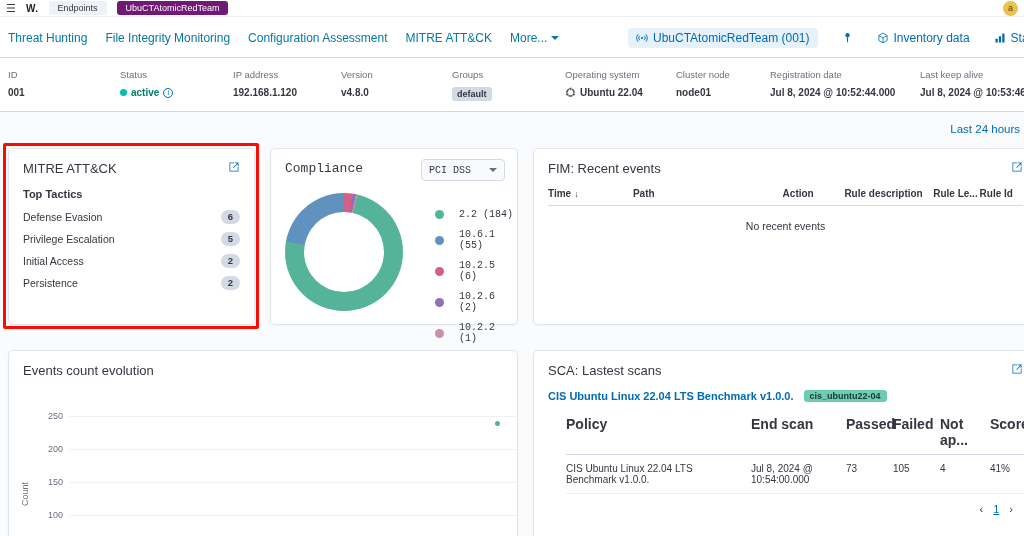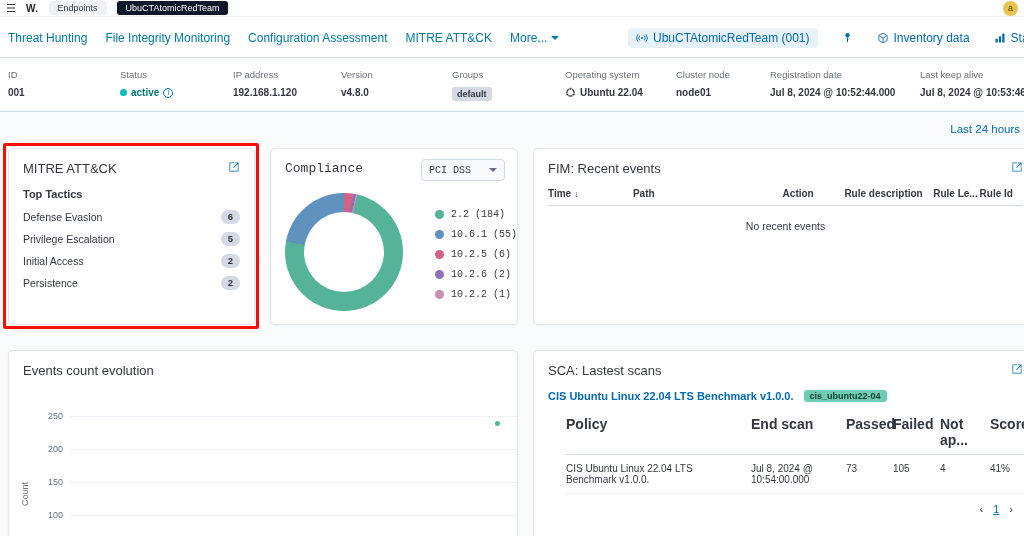--- a/index.html
+++ b/index.html
@@ -7,21 +7,21 @@
   body { font-family:"Liberation Sans", sans-serif; background:#fff; color:#343741; }
   .screen { position:relative; width:1024px; height:536px; overflow:hidden; background:#fafbfd; }
 
   
   .topbar { position:absolute; left:0; top:0; width:1024px; height:17px; background:#fff;
             display:flex; align-items:center; gap:10px; padding:0 6px; border-bottom:1px solid #eef0f4; z-index:5; }
   .hamburger { font-size:11px; color:#343741; cursor:pointer; line-height:1; }
   .logo { font-size:10px; font-weight:bold; color:#1a1c21; letter-spacing:.5px; }
   .crumb { font-size:9px; padding:1px 9px; border-radius:3px; line-height:12px; white-space:nowrap; cursor:pointer; }
   .crumb-light { background:#eef2f7; color:#343741; }
-  .crumb-dark { background:#0f172a; color:#fff; }
+  .crumb-dark { background:#701a75; color:#fff; }
   .avatar { margin-left:auto; width:15px; height:15px; border-radius:50%; background:#e9c24f;
             color:#5b4300; font-size:9px; display:flex; align-items:center; justify-content:center; cursor:pointer; }
 
   
   .navrow { position:absolute; left:0; top:17px; width:1024px; height:41px; background:#fff;
             border-bottom:1px solid #d3dae6; z-index:4; }
   .nav-links { position:absolute; left:8px; top:0; height:41px; display:flex; align-items:center; gap:18px; }
   .nav-link { font-size:12px; color:#0079a5; white-space:nowrap; cursor:pointer; display:flex; align-items:center; gap:4px; }
   .caret { width:0; height:0; border-left:4px solid transparent; border-right:4px solid transparent; border-top:4px solid #0079a5; display:inline-block; }
   .nav-right { position:absolute; left:628px; top:0; height:41px; display:flex; align-items:center; gap:24px; white-space:nowrap; }
@@ -63,21 +63,21 @@
   .count-badge { background:#d3dae6; color:#343741; border-radius:9px; padding:0 7px; font-size:9.5px; font-weight:bold; line-height:14px; }
 
   .p-compliance { left:270px; top:148px; width:248px; height:177px;font-family:Liberation Mono, monospace; }
   .std-select { position:absolute; right:12px; top:10px; width:84px; height:22px; background:#f8fafd;
                 border:1px solid #d3dae6; border-radius:4px; display:flex; align-items:center;
                 justify-content:space-between; padding:0 7px; font-size:10px; color:#343741; cursor:pointer; }
   .select-caret { width:0;height:0;border-left:4px solid transparent;border-right:4px solid transparent;border-top:4px solid #69707d; }
   .donut { position:absolute; left:14px; top:44px; width:118px; height:118px; border-radius:50%; }
   .donut::after { content:""; position:absolute; left:19px; top:19px; width:80px; height:80px; background:#fff; border-radius:50%; }
   .legend { position:absolute; left:164px; top:60px; display:flex; flex-direction:column; gap:9px; }
-  .legend-item { display:flex; align-items:center; gap:7px; font-size:10px; color:#343741; cursor:pointer; }
+  .legend-item { display:flex; align-items:center; gap:15px; font-size:10px; color:#343741; cursor:pointer; }
   .legend-dot { width:9px; height:9px; border-radius:50%; flex:0 0 auto; }
 
   .p-fim { left:533px; top:148px; width:505px; height:177px; }
   .fim-table { margin:12px 14px 0 14px; }
   .fim-header { display:flex; border-bottom:1px solid #d3dae6; padding-bottom:6px; }
   .fim-th { font-size:10px; font-weight:bold; color:#343741; cursor:pointer; display:flex; gap:3px; align-items:center; }
   .c1{width:88px}.c2{width:155px}.c3{width:64px}.c4{width:92px}.c5{width:48px}.c6{width:45px}
   .sort-arrow { font-size:9px; color:#343741; }
   .empty-msg { text-align:center; font-size:10.5px; color:#343741; padding:14px 0; }
 

